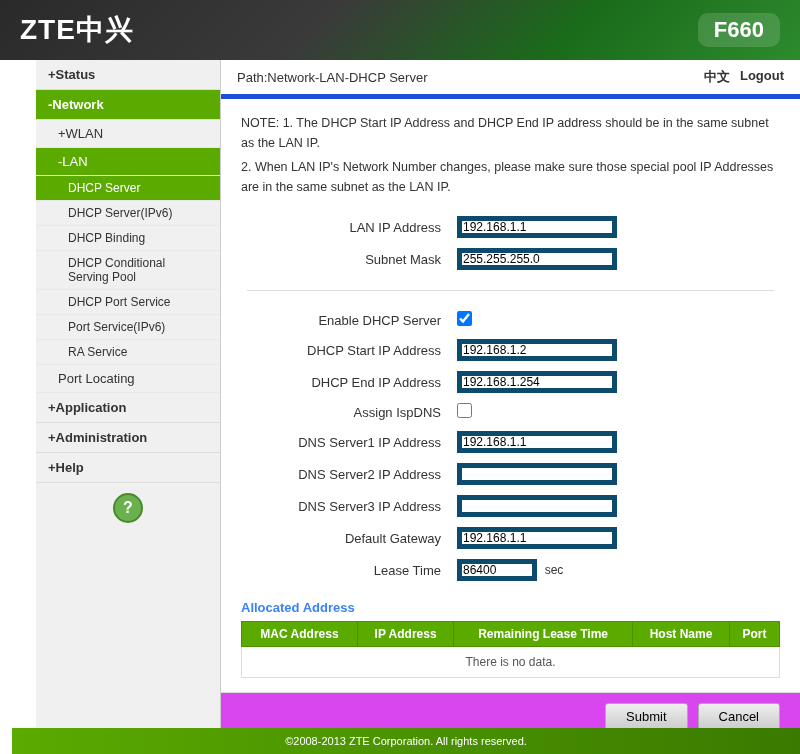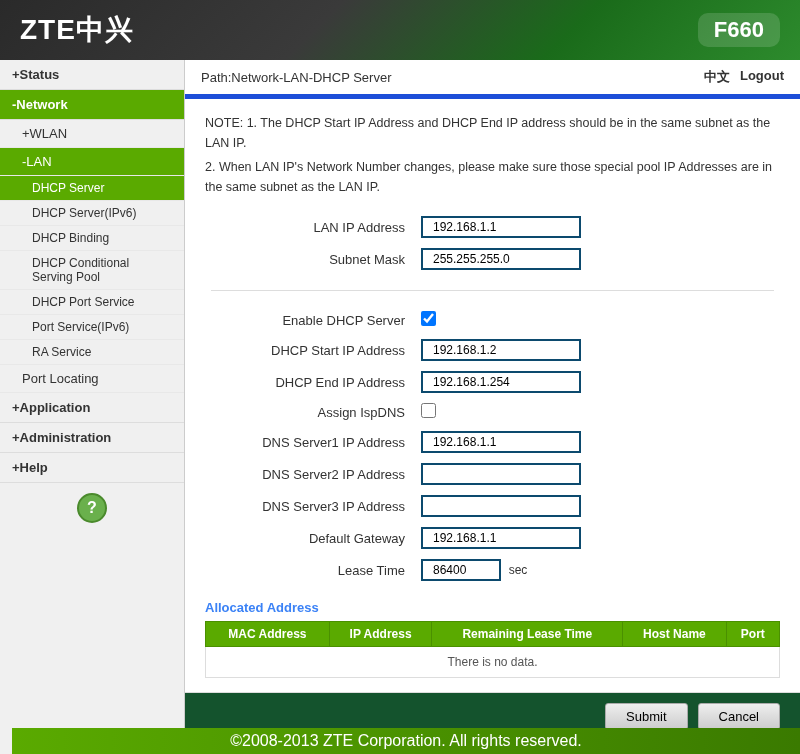--- a/index.html
+++ b/index.html
@@ -26,20 +26,21 @@
       font-weight: bold;
       background: rgba(255,255,255,0.15);
       padding: 4px 16px;
       border-radius: 10px;
     }
 
     
     #layout {
       display: flex;
       height: 694px;
+      margin-left: 36px;
     }
 
     
     #sidebar {
       width: 185px;
       background: #f0f0f0;
       border-right: 1px solid #ccc;
       flex-shrink: 0;
     }
     .sidebar-section {
@@ -131,22 +132,22 @@
       padding: 5px 6px;
       vertical-align: middle;
     }
     .form-table .label-cell {
       text-align: right;
       width: 210px;
       color: #333;
       padding-right: 10px;
     }
     .form-table input[type="text"] {
-      border: 2px solid #0c4a6e;
-      padding: 3px 10px;
+      border: 5px solid #0c4a6e;
+      padding: 3px 1px;
       font-size: 12px;
       width: 160px;
       height: 22px;
     }
     .form-table input[type="checkbox"] {
       width: 15px; height: 15px;
       cursor: pointer;
     }
     .sec-label { font-size: 12px; color: #333; margin-left: 4px; }
 
@@ -176,37 +177,37 @@
       border: 1px solid #ddd;
     }
 
     
     #footer-buttons {
       display: flex;
       justify-content: flex-end;
       gap: 10px;
       padding: 10px 20px;
       border-top: 1px solid #ddd;
-      background: #14532d;
+      background: #d946ef;
     }
     .btn-submit {
       background: linear-gradient(to bottom, #eee, #ccc);
       border: 1px solid #aaa;
       padding: 5px 20px;
       font-size: 13px;
       cursor: pointer;
       border-radius: 3px;
     }
 
     
     #page-footer {
       background: linear-gradient(to right, #5aaa00, #3a7a00);
       color: white;
       text-align: center;
-      font-size: 16px;
+      font-size: 11px;
       padding: 5px;
       position: absolute;
       bottom: 0;
       left: 12px;
       right: 0;
       height: 26px;
       line-height: 16px;
     }
   </style>
 </head>

